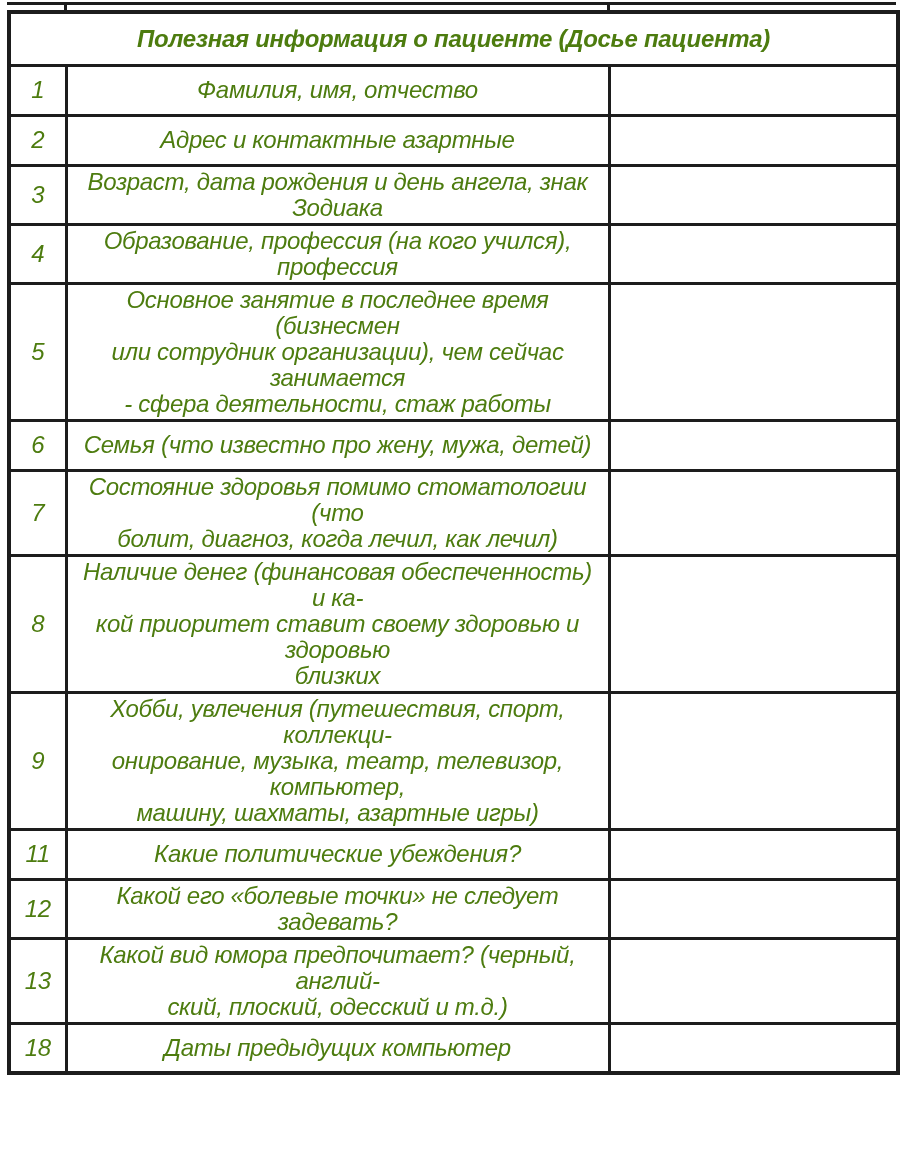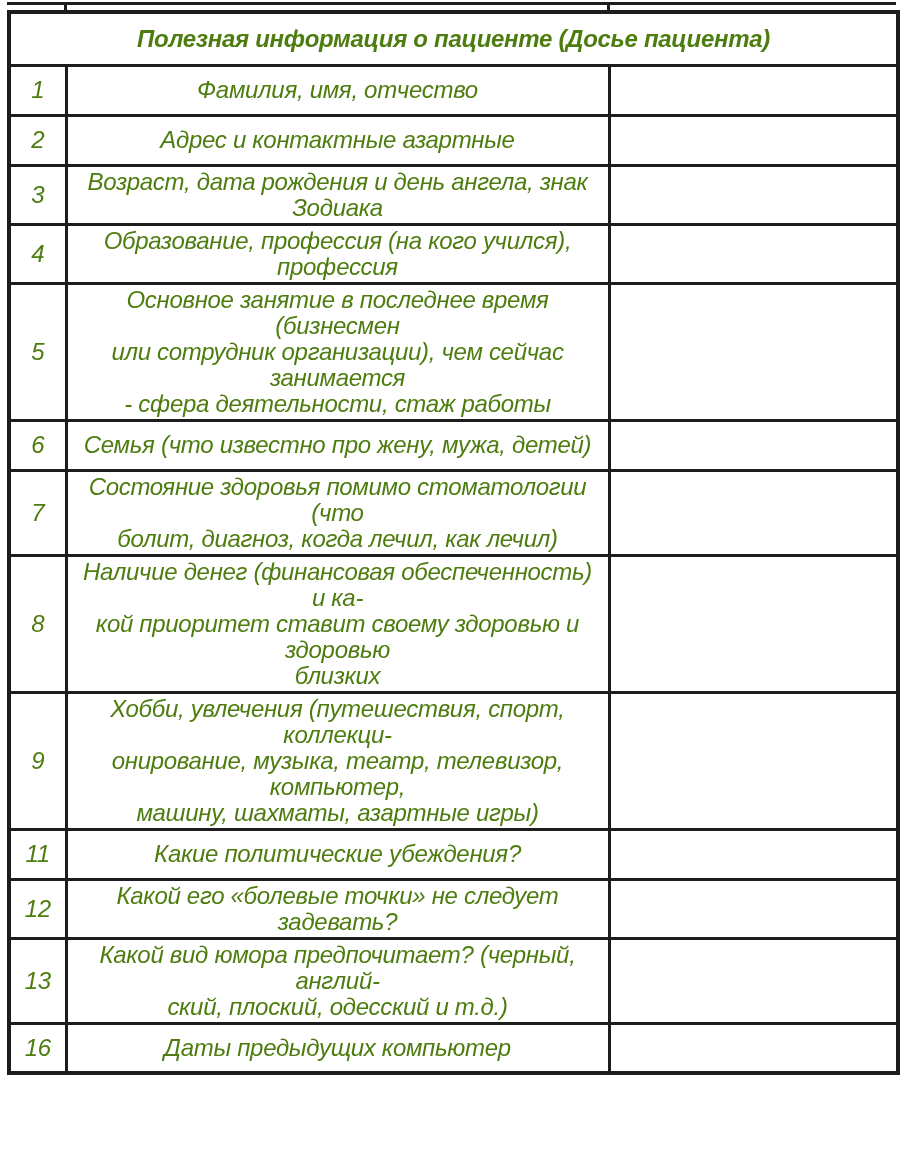--- a/index.html
+++ b/index.html
@@ -165,19 +165,19 @@
       <tr class="lh2">
         <td class="num-cell">13</td>
         <td class="label-cell">Какой вид юмора предпочитает? (черный, англий-
 ский, плоский, одесский и т.д.)</td>
         <td class="value-cell"></td>
       </tr>
 
 
 
       <tr class="lh1">
-        <td class="num-cell">16</td>
+        <td class="num-cell">18</td>
         <td class="label-cell">Даты предыдущих компьютер</td>
         <td class="value-cell"></td>
       </tr>
     </tbody>
   </table>
 </div>
 
 </body></html>

